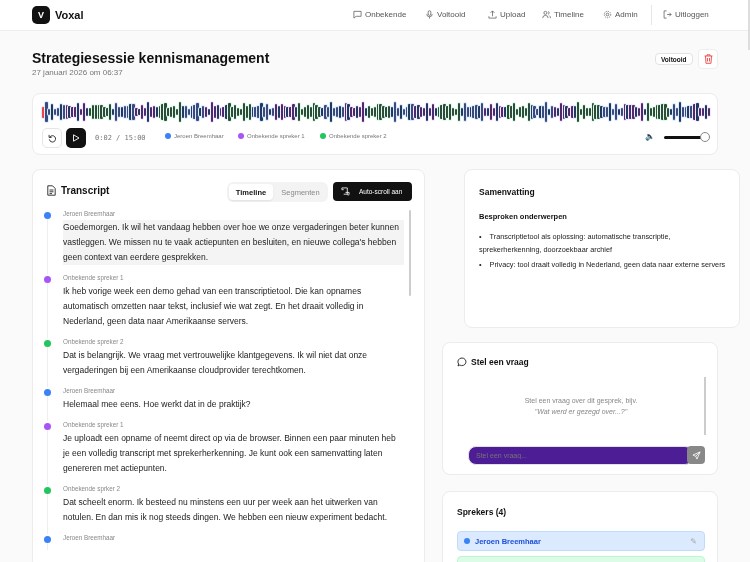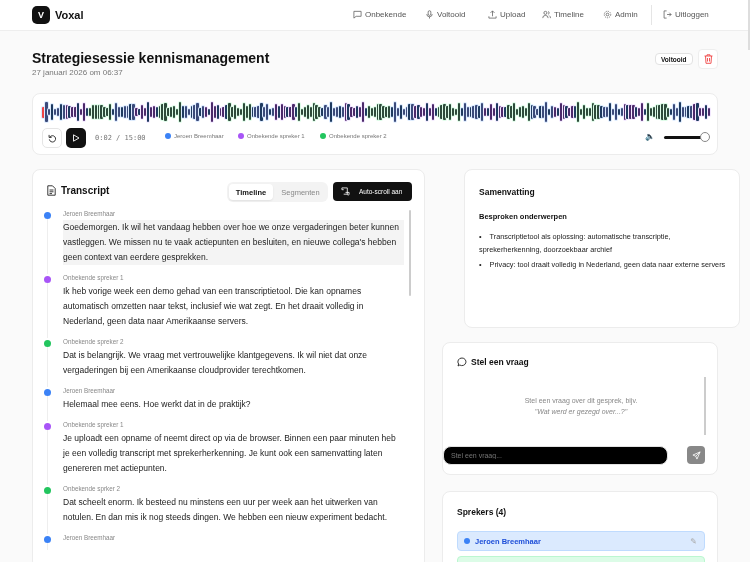--- a/index.html
+++ b/index.html
@@ -45,21 +45,21 @@
   .sum-h { position: absolute; left: 14px; top: 17px; font-size: 8.5px; font-weight: 700; }
   .sum-sub { position: absolute; left: 14px; top: 42px; font-size: 7.5px; font-weight: 700; }
   .sum-list { position: absolute; left: 14px; top: 60px; width: 250px; font-size: 7.3px; line-height: 13px; color: #222; list-style: none; }
   .sum-list li { margin-bottom: 2px; }
   .sum-list li::before { content: "•"; margin-right: 8px; }
   .ask { left: 442px; top: 342px; width: 276px; height: 133px; }
   .ask-h { position: absolute; left: 14px; top: 14px; font-size: 8.5px; font-weight: 700; display: flex; align-items: center; gap: 4px; }
   .ask-hint { position: absolute; left: 0; width: 276px; top: 52px; font-size: 7px; line-height: 11px; color: #888; text-align: center; }
   .ask-hint i { display: block; }
   .ask-scroll { position: absolute; left: 261px; top: 34px; width: 2px; height: 58px; background: #ccc; }
-  .ask-input { position: absolute; left: 0; top: 103px; width: 225px; height: 19px; border: 1px solid #e2e2e2; border-radius: 8px; font-size: 7px; color: #888; padding-left: 7px; display: flex; align-items: center; font-family: "Liberation Sans", sans-serif; background: #000000; }
+  .ask-input { position: absolute; left: 25px; top: 103px; width: 225px; height: 19px; border: 1px solid #e2e2e2; border-radius: 8px; font-size: 7px; color: #888; padding-left: 7px; display: flex; align-items: center; font-family: "Liberation Sans", sans-serif; background: #4c1d95; }
   .send-btn { position: absolute; left: 244px; top: 103px; width: 18px; height: 18px; background: #888; border-radius: 4px; display: flex; align-items: center; justify-content: center; }
   .speakers { left: 442px; top: 491px; width: 276px; height: 90px; }
   .spk-h { position: absolute; left: 14px; top: 15px; font-size: 8.5px; font-weight: 700; }
   .spk-row { position: absolute; left: 14px; width: 248px; height: 20px; border-radius: 4px; display: flex; align-items: center; padding-left: 6px; gap: 5px; font-size: 7.5px; font-weight: 600; }
   .spk-edit { position: absolute; right: 7px; top: 5px; font-size: 8px; color: #aaa; }
 </style>
 </head>
 <body>
 
 <div class="topbar">

